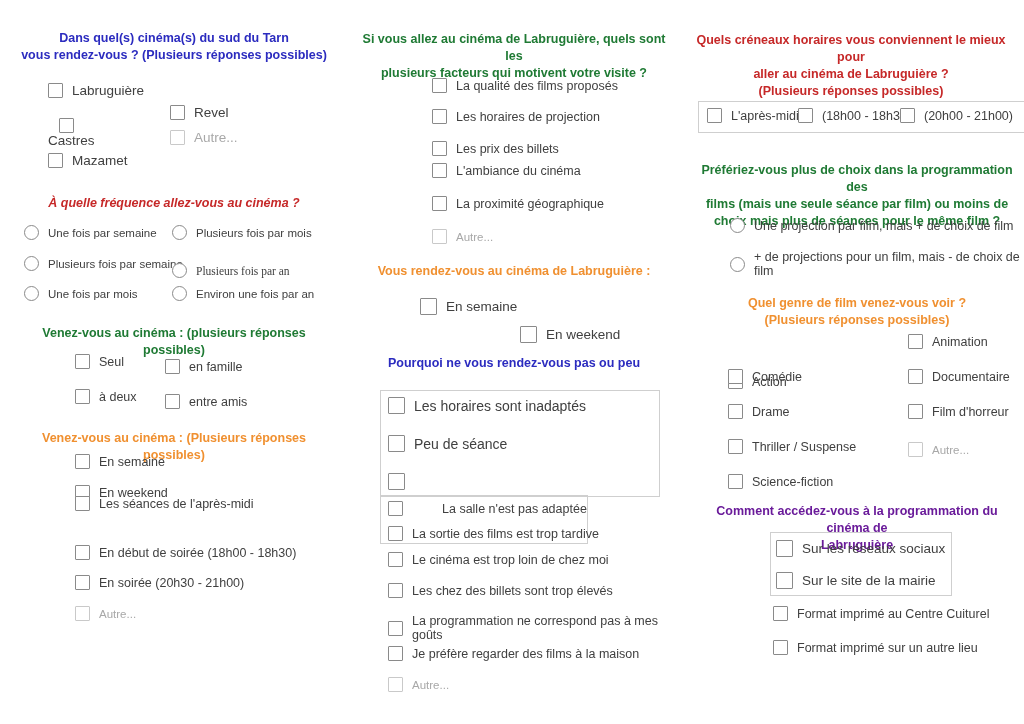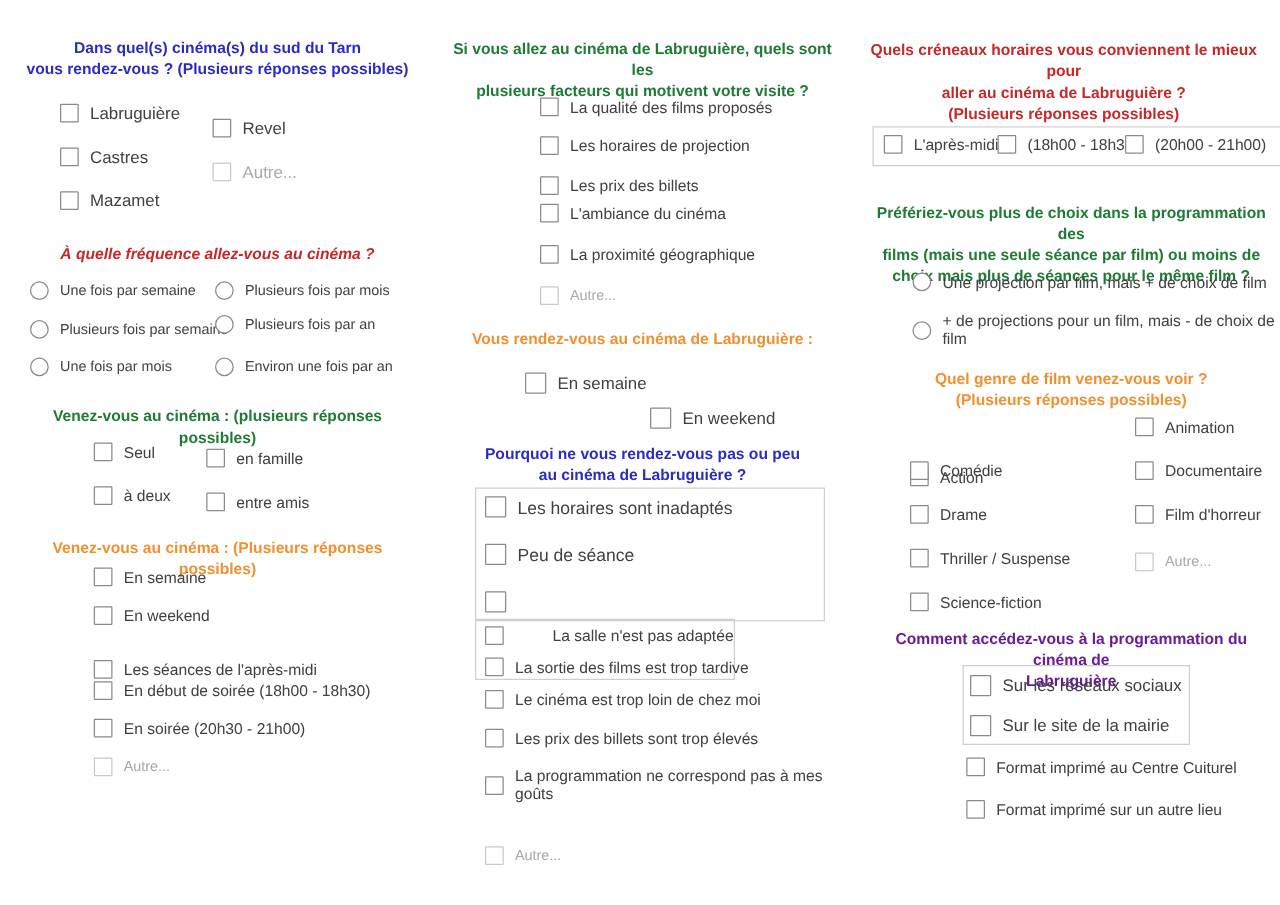--- a/index.html
+++ b/index.html
@@ -93,29 +93,29 @@
 
     <div class="abs q-title blue" style="left:18px; top:30px; width:312px;">
       <div>Dans quel(s) cinéma(s) du sud du Tarn</div>
       <div>vous rendez-vous ? (Plusieurs réponses possibles)</div>
     </div>
 
     <div class="abs opt label-lg" style="left:48px; top:83px;">
       <span class="box"></span>
       <span>Labruguière</span>
     </div>
-    <div class="abs opt label-lg" style="left:48px; top:118px;">
+    <div class="abs opt label-lg" style="left:48px; top:118px;flex-direction:column;">
       <span class="box"></span>
       <span>Castres</span>
     </div>
     <div class="abs opt label-lg" style="left:48px; top:153px;">
       <span class="box"></span>
       <span>Mazamet</span>
     </div>
-    <div class="abs opt label-lg" style="left:170px; top:95px;">
+    <div class="abs opt label-lg" style="left:170px; top:105px;">
       <span class="box"></span>
       <span>Revel</span>
     </div>
     <div class="abs opt label-lg light" style="left:170px; top:130px;">
       <span class="box faint"></span>
       <span>Autre...</span>
     </div>
 
     <div class="abs q-title red" style="left:18px; top:195px; width:312px;font-style:italic;">À quelle fréquence allez-vous au cinéma ?</div>
 
@@ -128,21 +128,21 @@
       <span>Plusieurs fois par semaine</span>
     </div>
     <div class="abs opt label-sm" style="left:24px; top:286px;">
       <span class="radio"></span>
       <span>Une fois par mois</span>
     </div>
     <div class="abs opt label-sm" style="left:172px; top:225px;">
       <span class="radio"></span>
       <span>Plusieurs fois par mois</span>
     </div>
-    <div class="abs opt label-sm" style="left:172px; top:252px;">
+    <div class="abs opt label-sm" style="left:172px; top:263px;font-family:Liberation Serif, serif;">
       <span class="radio"></span>
       <span>Plusieurs fois par an</span>
     </div>
     <div class="abs opt label-sm" style="left:172px; top:286px;">
       <span class="radio"></span>
       <span>Environ une fois par an</span>
     </div>
 
     <div class="abs q-title green" style="left:14px; top:325px; width:320px;">Venez-vous au cinéma : (plusieurs réponses possibles)</div>
 
@@ -166,21 +166,21 @@
     <div class="abs q-title orange" style="left:14px; top:430px; width:320px;">Venez-vous au cinéma :  (Plusieurs réponses possibles)</div>
 
     <div class="abs opt label-md" style="left:75px; top:454px;">
       <span class="box"></span>
       <span>En semaine</span>
     </div>
     <div class="abs opt label-md" style="left:75px; top:485px;">
       <span class="box"></span>
       <span>En weekend</span>
     </div>
-    <div class="abs opt label-md" style="left:75px; top:528px;">
+    <div class="abs opt label-md" style="left:75px; top:496px;">
       <span class="box"></span>
       <span>Les séances de l'après-midi</span>
     </div>
     <div class="abs opt label-md" style="left:75px; top:545px;">
       <span class="box"></span>
       <span>En début de soirée (18h00 - 18h30)</span>
     </div>
     <div class="abs opt label-md" style="left:75px; top:575px;">
       <span class="box"></span>
       <span>En soirée  (20h30 - 21h00)</span>
@@ -229,21 +229,20 @@
       <span class="box big"></span>
       <span>En semaine</span>
     </div>
     <div class="abs opt label-lg" style="left:172px; top:326px;">
       <span class="box big"></span>
       <span>En weekend</span>
     </div>
 
     <div class="abs q-title blue" style="left:10px; top:355px; width:312px;">
       <div>Pourquoi ne vous rendez-vous pas ou peu</div>
-      <div>au cinéma de Labruguière ?</div>
     </div>
 
     <div class="frame" style="left:32px; top:390px; width:278px; height:105px;"></div>
     <div class="frame" style="left:32px; top:495px; width:206px; height:47px;"></div>
 
     <div class="abs opt" style="left:40px; top:397px; font-size:14px;">
       <span class="box big"></span>
       <span>Les horaires sont inadaptés</span>
     </div>
     <div class="abs opt" style="left:40px; top:435px; font-size:14px;">
@@ -260,25 +259,29 @@
     <div class="abs opt label-md" style="left:40px; top:526px;">
       <span class="box"></span>
       <span>La sortie des films est trop tardive</span>
     </div>
     <div class="abs opt label-md" style="left:40px; top:552px;">
       <span class="box"></span>
       <span>Le cinéma est trop loin de chez moi</span>
     </div>
     <div class="abs opt label-md" style="left:40px; top:583px;">
       <span class="box"></span>
-      <span>Les prix des billets sont trop élevés</span>
+      <span>Les chez des billets sont trop élevés</span>
     </div>
     <div class="abs opt label-md" style="left:40px; top:614px;">
       <span class="box"></span>
       <span>La programmation ne correspond pas à mes goûts</span>
+    </div>
+    <div class="abs opt label-md" style="left:40px; top:646px;">
+      <span class="box"></span>
+      <span>Je préfère regarder des films à la maison</span>
     </div>
     <div class="abs opt label-sm light" style="left:40px; top:677px;">
       <span class="box faint"></span>
       <span>Autre...</span>
     </div>
   </div>
 
   <div class="col col-right">
 
     <div class="abs q-title red" style="left:14px; top:32px; width:318px;">

